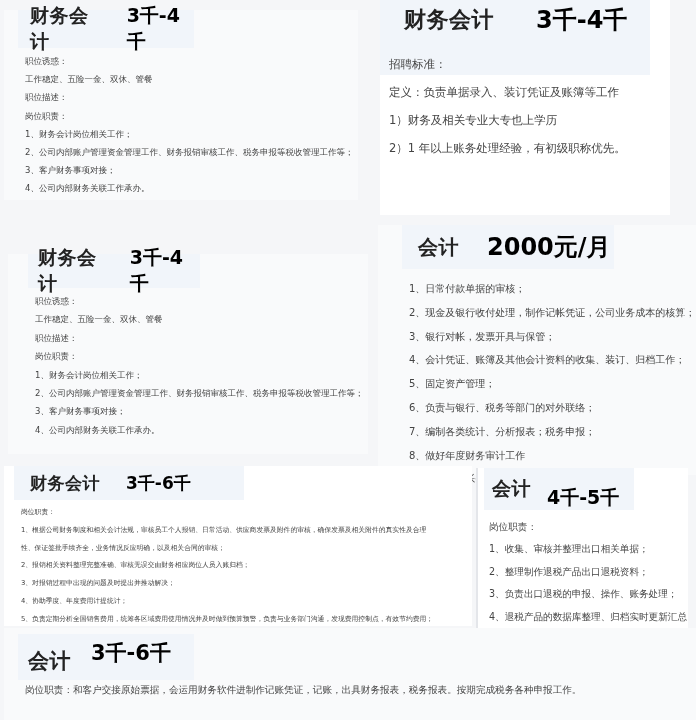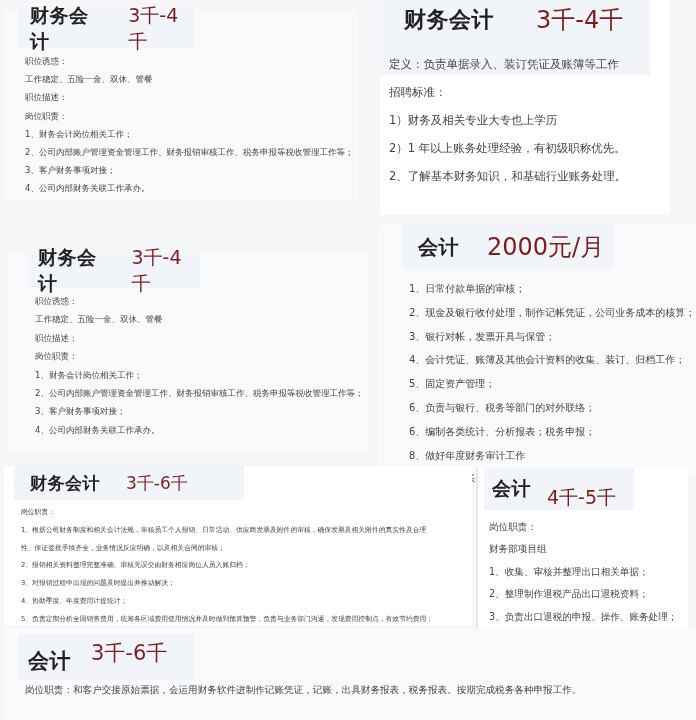--- a/index.html
+++ b/index.html
@@ -6,21 +6,21 @@
   body {
     width: 696px; height: 720px; position: relative; overflow: hidden;
     background: #f5f6f8;
     font-family: "DejaVu Sans", "Liberation Sans", sans-serif;
     color: #333;
   }
   .panel { position: absolute; background: #f9fafb; box-sizing: border-box; }
   .panel.white { background: #ffffff; }
   .hdr { position: absolute; background: #f1f5fa; display: flex; align-items: center; }
   .ttl { font-weight: bold; color: #222; letter-spacing: 0.5px; font-family: Liberation Mono, monospace; }
-  .sal { font-weight: normal; color: #7f1d1d; }
+  .sal { font-weight: bold; color: #000000; }
   .lines { position: absolute; }
   .lines div { white-space: nowrap; color: #444; margin-left: 7px; }
 </style>
 </head>
 <body>
 
 <div class="panel" style="left:4px;top:10px;width:354px;height:190px;">
   <div class="hdr" style="left:14px;top:0px;width:176px;height:38px;">
     <span class="ttl" style="font-size:19px;margin-left:12px;">财务会计</span>
     <span class="sal" style="font-size:19px;margin-left:24px;">3千-4千</span>
@@ -38,25 +38,24 @@
 </div>
 
 <div class="panel white" style="left:380px;top:0px;width:290px;height:215px;">
   <div class="hdr" style="left:0px;top:0px;width:270px;height:75px;align-items:flex-start;flex-direction:column;">
     <div style="display:flex;align-items:center;height:40px;">
       <span class="ttl" style="font-size:22px;margin-left:24px;">财务会计</span>
       <span class="sal" style="font-size:24px;margin-left:42px;">3千-4千</span>
     </div>
   </div>
   <div class="lines" style="left:2px;top:50px;font-size:11.5px;line-height:28px;">
+    <div>招聘标准：</div>
     <div>定义：负责单据录入、装订凭证及账簿等工作</div>
-    <div>招聘标准：</div>
     <div>1）财务及相关专业大专也上学历</div>
     <div>2）1 年以上账务处理经验，有初级职称优先。</div>
-    <div>2、了解基本财务知识，和基础行业账务处理。</div>
   </div>
 </div>
 
 <div class="panel" style="left:8px;top:254px;width:360px;height:200px;">
   <div class="hdr" style="left:20px;top:0px;width:172px;height:34px;">
     <span class="ttl" style="font-size:19px;margin-left:10px;">财务会计</span>
     <span class="sal" style="font-size:19px;margin-left:16px;">3千-4千</span>
   </div>
   <div class="lines" style="left:20px;top:38px;font-size:8.5px;line-height:18.4px;">
     <div>职位诱惑：</div>
@@ -75,21 +74,21 @@
     <span class="ttl" style="font-size:20px;margin-left:16px;">会计</span>
     <span class="sal" style="font-size:24px;margin-left:28px;">2000元/月</span>
   </div>
   <div class="lines" style="left:24px;top:52px;font-size:10px;line-height:23.8px;">
     <div>1、日常付款单据的审核；</div>
     <div>2、现金及银行收付处理，制作记帐凭证，公司业务成本的核算；</div>
     <div>3、银行对帐，发票开具与保管；</div>
     <div>4、会计凭证、账簿及其他会计资料的收集、装订、归档工作；</div>
     <div>5、固定资产管理；</div>
     <div>6、负责与银行、税务等部门的对外联络；</div>
-    <div>6、编制各类统计、分析报表；税务申报；</div>
+    <div>7、编制各类统计、分析报表；税务申报；</div>
     <div>8、做好年度财务审计工作</div>
     <div>9、处理全盘帐务；</div>
   </div>
 </div>
 
 <div class="panel white" style="left:4px;top:466px;width:468px;height:160px;">
   <div class="hdr" style="left:10px;top:0px;width:230px;height:34px;">
     <span class="ttl" style="font-size:17px;margin-left:16px;">财务会计</span>
     <span class="sal" style="font-size:17px;margin-left:26px;">3千-6千</span>
   </div>
@@ -104,21 +103,20 @@
   </div>
 </div>
 
 <div class="panel white" style="left:476px;top:468px;width:212px;height:180px;border-left:2px solid #e4e6ea;">
   <div class="hdr" style="left:6px;top:0px;width:150px;height:42px;">
     <span class="ttl" style="font-size:19px;margin-left:8px;">会计</span>
     <span class="sal" style="font-size:19px;margin-left:16px;margin-top:17px;">4千-5千</span>
   </div>
   <div class="lines" style="left:4px;top:48px;font-size:9.6px;line-height:22.4px;">
     <div>岗位职责：</div>
-    <div>财务部项目组</div>
     <div>1、收集、审核并整理出口相关单据；</div>
     <div>2、整理制作退税产品出口退税资料；</div>
     <div>3、负责出口退税的申报、操作、账务处理；</div>
     <div>4、退税产品的数据库整理、归档实时更新汇总</div>
   </div>
 </div>
 
 <div class="panel" style="left:4px;top:628px;width:692px;height:92px;">
   <div class="hdr" style="left:14px;top:6px;width:176px;height:46px;">
     <span class="ttl" style="font-size:21px;margin-left:10px;margin-top:8px;">会计</span>

